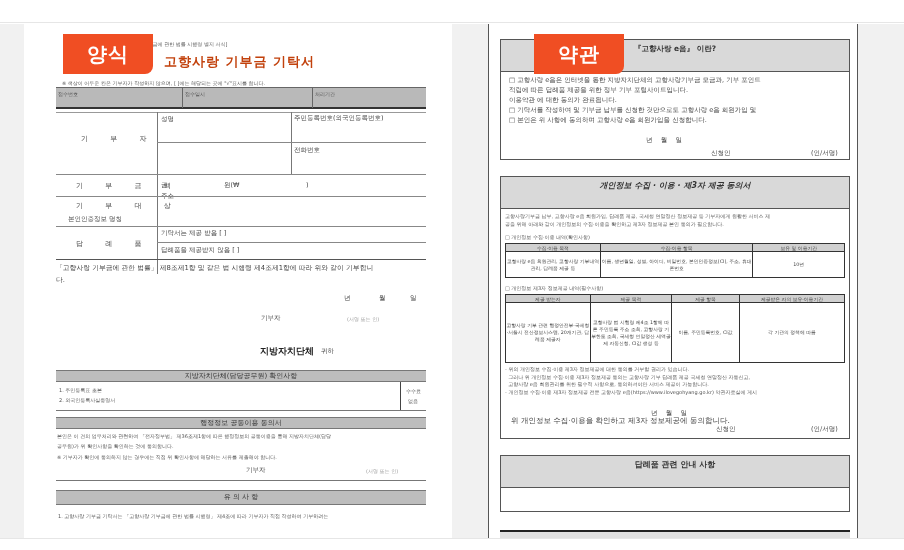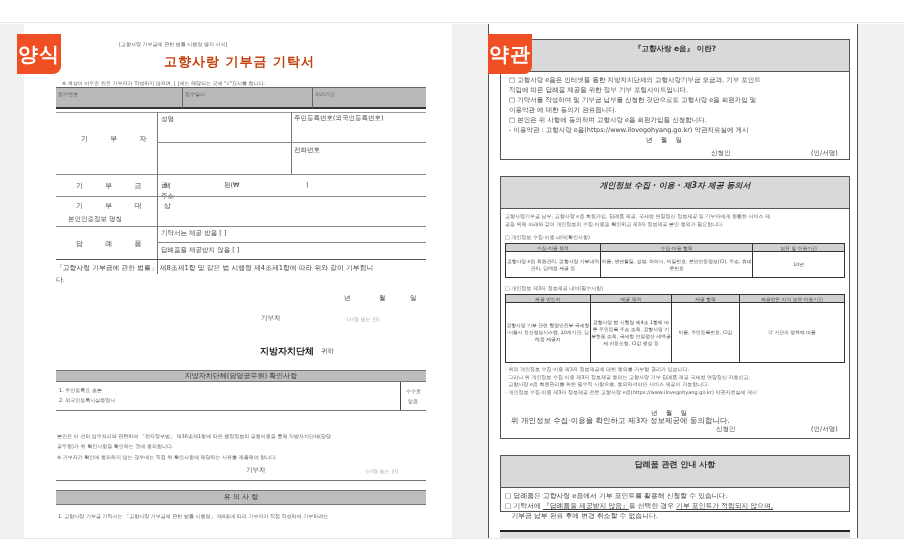--- a/index.html
+++ b/index.html
@@ -5,21 +5,21 @@
   * { box-sizing: border-box; margin: 0; padding: 0; }
   html, body { width: 904px; height: 550px; overflow: hidden; background: #ffffff; font-family: "DejaVu Sans", sans-serif; color: #333; }
   .topbar { position: absolute; left: 0; top: 0; width: 904px; height: 23px; background: #fff; border-bottom: 1px solid #e6e6e6; }
   .bottombar { position: absolute; left: 0; top: 538px; width: 904px; height: 12px; background: #fff; border-top: 1px solid #e6e6e6; }
   .panel { position: absolute; top: 24px; height: 514px; background: #f1f1f1; overflow: hidden; }
   .panel.left { left: 0; width: 452px; }
   .panel.right { left: 452px; width: 452px; }
   .sheet { position: absolute; background: #fff; overflow: hidden; }
   .left .sheet { left: 24px; top: 0; width: 428px; height: 514px; }
   .right .sheet { left: 36px; top: 0; width: 370px; height: 514px; border-left: 1px solid #555; border-right: 1px solid #555; }
-  .tag { position: absolute; top: 10px; width: 44px; height: 40px; background: #f04e23; color: #fff; font-weight: bold; font-size: 20px; line-height: 40px; text-align: center; border-radius: 0 0 8px 0; z-index: 5; letter-spacing: 1px; }
+  .tag { position: absolute; top: 10px; width: 90px; height: 40px; background: #f04e23; color: #fff; font-weight: bold; font-size: 20px; line-height: 40px; text-align: center; border-radius: 0 0 8px 0; z-index: 5; letter-spacing: 1px; margin-left: 46px; }
   .tiny { font-size: 5px; color: #555; white-space: nowrap; }
   .small { font-size: 6.5px; color: #444; white-space: nowrap; }
   .abs { position: absolute; }
   .form-title { font-size: 13px; font-weight: bold; color: #c2410c; letter-spacing: 1px; }
   .grey-bar { background: #b9b9b9; border-top: 1px solid #666; border-bottom: 2px solid #333; }
   .hline { position: absolute; height: 1px; background: #888; }
   .vline { position: absolute; width: 1px; background: #888; }
   .label-spaced { font-size: 7px; color: #444; letter-spacing: 10px; white-space: nowrap; }
   .section-head { position: absolute; background: #bdbdbd; text-align: center; font-size: 7px; color: #333; border-top: 1px solid #777; border-bottom: 1px solid #777; }
   .box { position: absolute; border: 1px solid #555; background: #fff; }
@@ -90,20 +90,21 @@
     <div class="abs small" style="left:297px;top:323px;">귀하</div>
 
     <div class="section-head" style="left:32px;top:346px;width:370px;height:12px;line-height:10px;">지방자치단체(담당공무원) 확인사항</div>
     <div class="abs tiny" style="left:35px;top:363px;">1. 주민등록표 초본</div>
     <div class="abs tiny" style="left:35px;top:373px;">2. 외국인등록사실증명서</div>
     <div class="vline" style="left:376px;top:358px;height:28px;background:#444;"></div>
     <div class="abs tiny" style="left:382px;top:364px;">수수료</div>
     <div class="abs tiny" style="left:384px;top:374px;">없음</div>
     <div class="hline" style="left:32px;top:386px;width:370px;background:#777;"></div>
 
+    <div class="section-head" style="left:32px;top:393px;width:370px;height:12px;line-height:10px;">행정정보 공동이용 동의서</div>
     <div class="abs tiny" style="left:33px;top:409px;">본인은 이 건의 업무처리와 관련하여 「전자정부법」 제36조제1항에 따른 행정정보의 공동이용을 통해 지방자치단체(담당</div>
     <div class="abs tiny" style="left:33px;top:419px;">공무원)가 위 확인사항을 확인하는 것에 동의합니다.</div>
     <div class="abs tiny" style="left:33px;top:430px;">※ 기부자가 확인에 동의하지 않는 경우에는 직접 위 확인사항에 해당하는 서류를 제출해야 합니다.</div>
     <div class="abs small" style="left:222px;top:442px;">기부자</div>
     <div class="abs tiny" style="left:342px;top:444px;color:#999;">(서명 또는 인)</div>
     <div class="hline" style="left:32px;top:456px;width:370px;background:#777;"></div>
 
     <div class="section-head" style="left:32px;top:466px;width:370px;height:15px;line-height:13px;">유 의 사 항</div>
     <div class="abs tiny" style="left:34px;top:489px;">1. 고향사랑 기부금 기탁서는 「고향사랑 기부금에 관한 법률 시행령」 제4조에 따라 기부자가 직접 작성하여 기부하려는</div>
   </div>
@@ -112,24 +113,23 @@
 <div class="tag" style="left:17px;top:34px;">양식</div>
 
 <div class="panel right">
   <div class="sheet">
 
     <div class="box" style="left:11px;top:15px;width:350px;height:121px;">
       <div class="box-head">『고향사랑 e음』 이란?</div>
       <div style="padding:3px 8px 0 8px;">
         <div class="box-line">□ 고향사랑 e음은 인터넷을 통한 지방자치단체의 고향사랑기부금 모금과, 기부 포인트</div>
         <div class="box-line">   적립에 따른 답례품 제공을 위한 정부 기부 포털사이트입니다.</div>
+        <div class="box-line">   이용약관 에 대한 동의가 완료됩니다.</div>
         <div class="box-line">□ 기탁서를 작성하여 및 기부금 납부를 신청한 것만으로도 고향사랑 e음 회원가입 및</div>
-        <div class="box-line">   이용약관 에 대한 동의가 완료됩니다.</div>
         <div class="box-line">□ 본인은 위 사항에 동의하며 고향사랑 e음 회원가입을 신청합니다.</div>
-        <div class="box-line"> - 이용약관 : 고향사랑 e음(https://www.ilovegohyang.go.kr) 약관자료실에 게시</div>
       </div>
       <div class="abs small" style="left:145px;top:96px;white-space:pre;">년    월    일</div>
       <div class="abs small" style="left:210px;top:109px;">신청인</div>
       <div class="abs small" style="left:310px;top:109px;">(인/서명)</div>
     </div>
 
     <div class="box" style="left:11px;top:152px;width:350px;height:263px;">
       <div class="box-head" style="font-size:8px;font-style:italic;">개인정보 수집 · 이용 · 제3자 제공 동의서</div>
       <div style="padding:3px 4px 0 4px;">
         <div class="tiny" style="line-height:8px;">고향사랑기부금 납부, 고향사랑 e음 회원가입, 답례품 제공, 국세청 연말정산 정보제공 등 기부자에게 원활한 서비스 제</div>
@@ -174,27 +174,20 @@
         </div>
         <div class="small" style="margin-top:20px;margin-left:6px;font-size:7.5px;">위 개인정보 수집·이용을 확인하고 제3자 정보제공에 동의합니다.</div>
       </div>
       <div class="abs small" style="left:150px;top:232px;white-space:pre;">년    월    일</div>
       <div class="abs small" style="left:215px;top:248px;">신청인</div>
       <div class="abs small" style="left:310px;top:248px;">(인/서명)</div>
     </div>
 
     <div class="box" style="left:11px;top:431px;width:350px;height:57px;">
       <div class="box-head" style="font-size:8px;">답례품 관련 안내 사항</div>
-      <div style="padding:3px 4px 0 4px;">
-        <div class="box-line" style="font-size:6.8px;">□ 답례품은 고향사랑 e음에서 기부 포인트를 활용해 신청할 수 있습니다.</div>
-        <div class="box-line" style="font-size:6.8px;">
-          <span>□ 기탁서에 </span><span class="u">『답례품을 제공받지 않음』</span><span>을 선택한 경우 </span><span class="u">기부 포인트가 적립되지 않으며,</span>
-        </div>
-        <div class="box-line" style="font-size:6.8px;white-space:pre;">   기부금 납부 완료 후에 변경 취소할 수 없습니다.</div>
-      </div>
     </div>
 
     <div class="abs" style="left:11px;top:506px;width:350px;height:8px;border-top:2px solid #222;background:#e0e0e0;"></div>
   </div>
 </div>
 
 <div class="tag" style="left:488px;top:34px;">약관</div>
 
 <div class="bottombar"></div>
 

